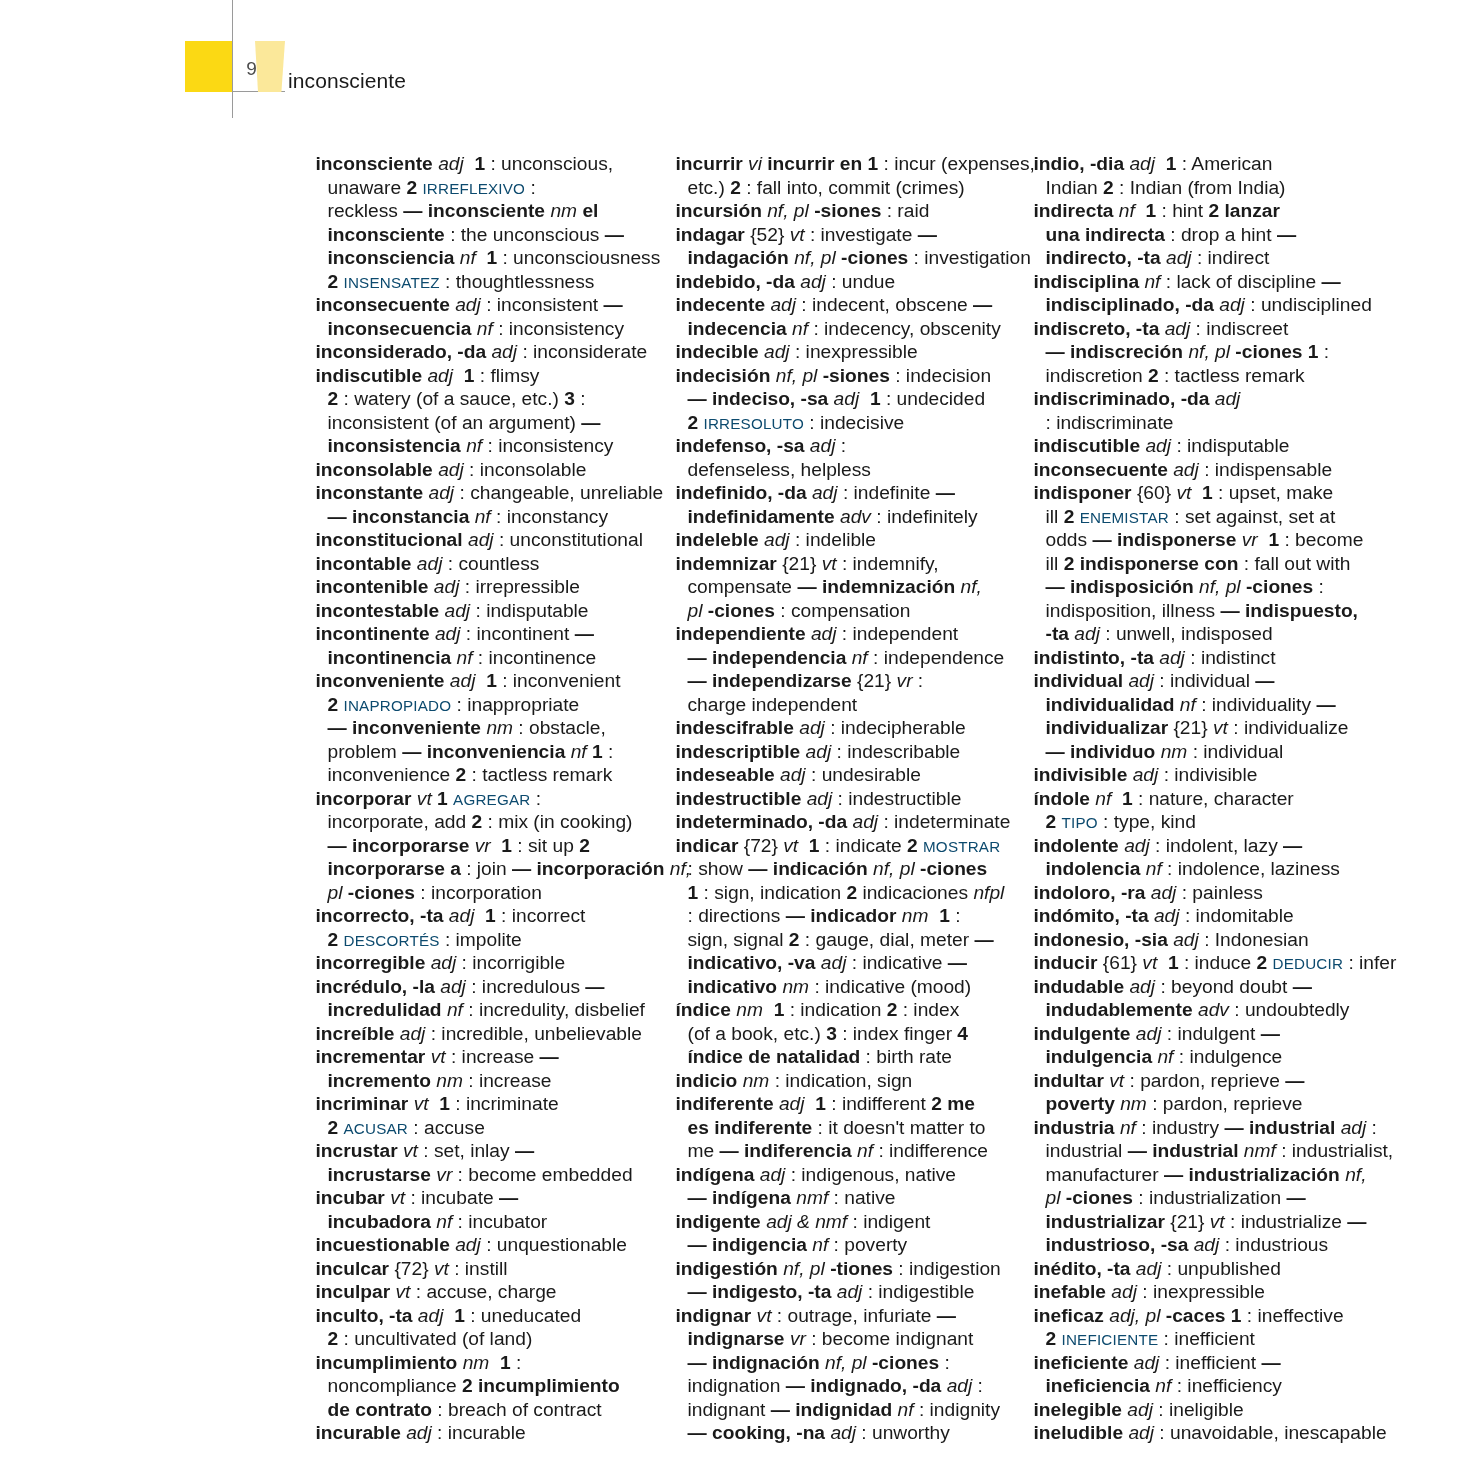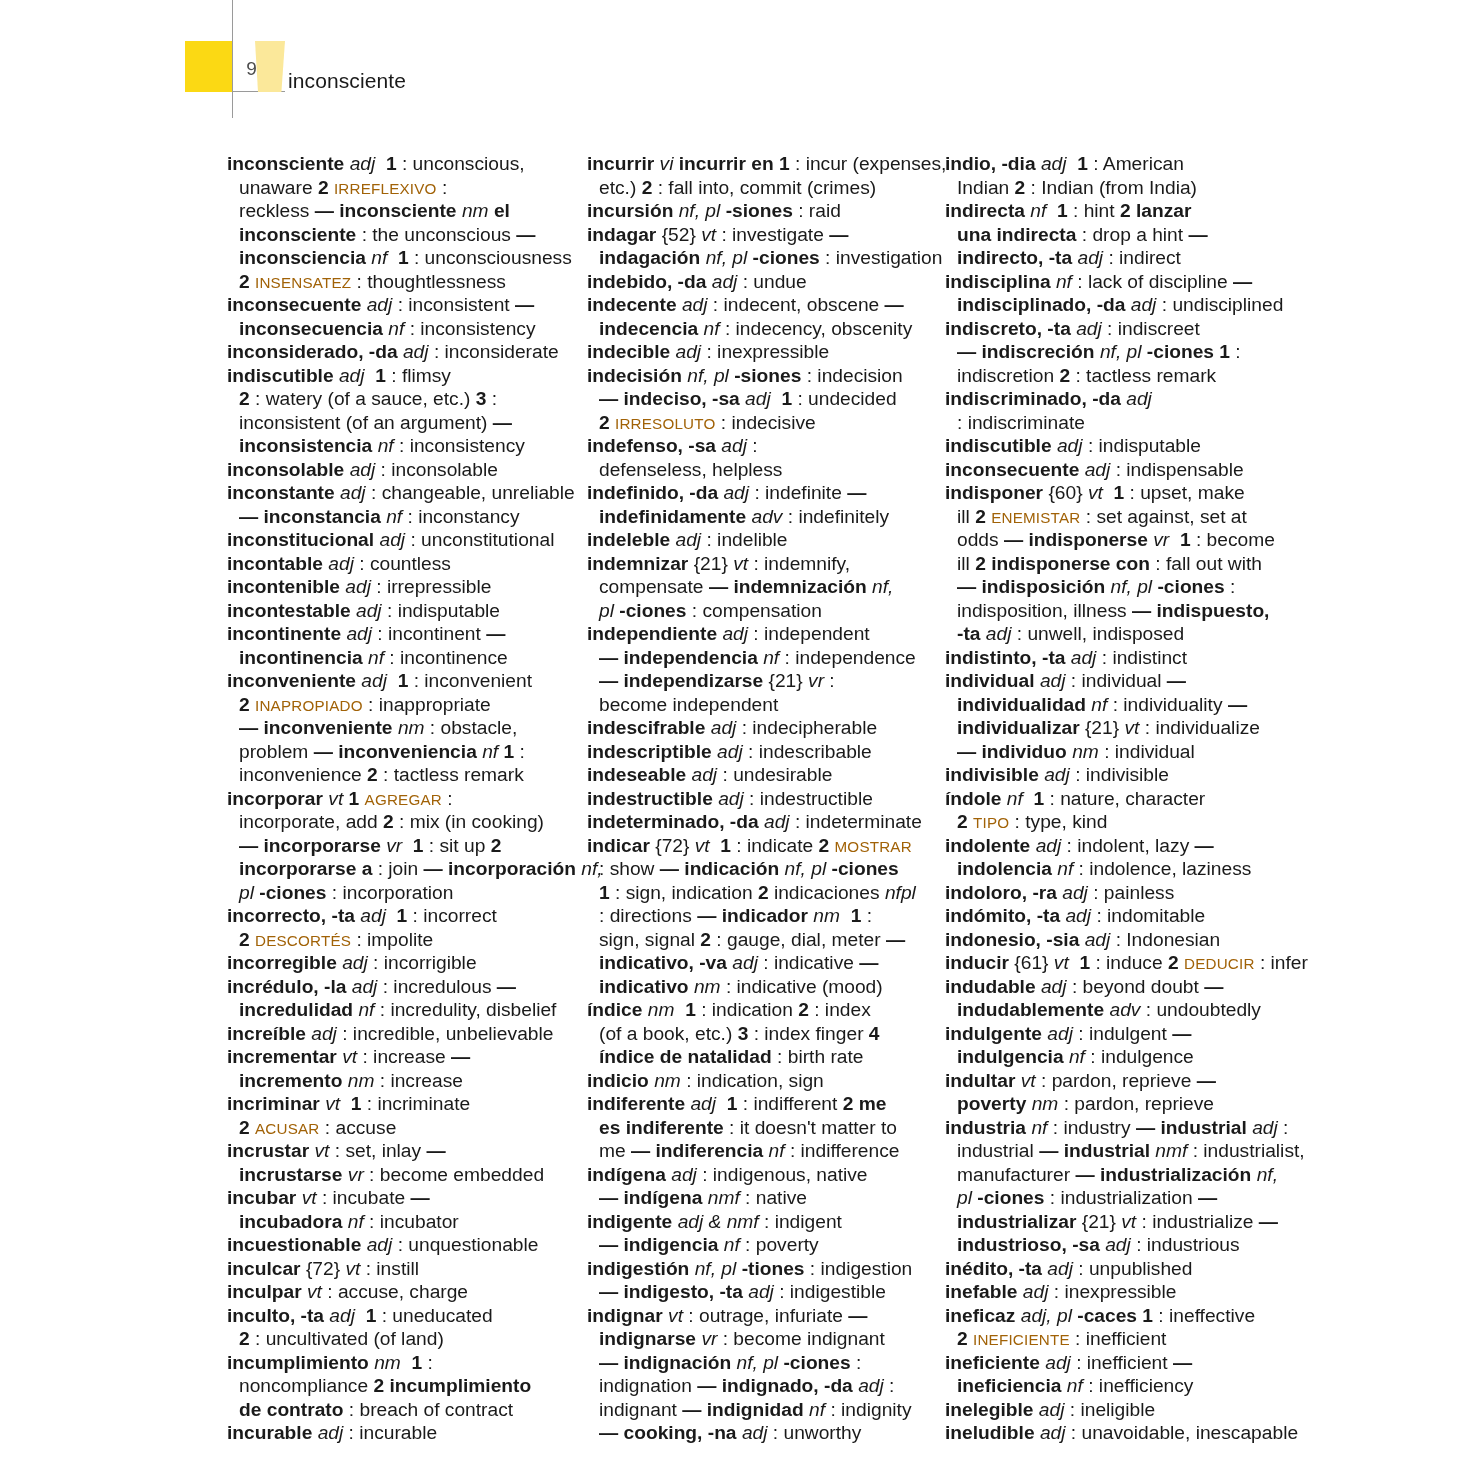--- a/index.html
+++ b/index.html
@@ -86,20 +86,21 @@
     letter-spacing: 0.1px;
   }
 
   
   .columns {
     position: absolute;
     left: 0;
     top: 152px;
     width: 1467px;
     display: flex;
+    justify-content: center;
   }
   .col {
     width: 360px;
     font-size: 19.2px;
     line-height: 23.5px;
   }
   .col-1 { margin-left: 227px; }
   .col-2 { margin-left: 0px; width: 358px; }
   .col-3 { margin-left: 0px; width: 345px; }
   .ln {
@@ -107,21 +108,21 @@
     display: block;
     height: 23.5px;
   }
   .ln.i1 { padding-left: 12px; }
 
   b  { font-weight: 700; }
   i  { font-style: italic; }
   .sc {
     font-size: 15.2px;
     letter-spacing: 0.2px;
-    color: #a16207;
+    color: #0c4a6e;
   }
 </style>
 </head>
 <body>
 
 <div class="page">
 
   <div class="header-zone">
     <div class="yellow-block" style="background: rgb(251, 217, 20);"></div>
     <div class="vert-rule" style="background: rgb(154, 154, 154);"></div>
@@ -206,21 +207,21 @@
         <span class="ln i1">defenseless, helpless</span>
         <span class="ln"><b>indefinido, -da</b> <i>adj</i> : indefinite <b>—</b></span>
         <span class="ln i1"><b>indefinidamente</b> <i>adv</i> : indefinitely</span>
         <span class="ln"><b>indeleble</b> <i>adj</i> : indelible</span>
         <span class="ln"><b>indemnizar</b> {21} <i>vt</i> : indemnify,</span>
         <span class="ln i1">compensate <b>— indemnización</b> <i>nf,</i></span>
         <span class="ln i1"><i>pl</i> <b>-ciones</b> : compensation</span>
         <span class="ln"><b>independiente</b> <i>adj</i> : independent</span>
         <span class="ln i1"><b>— independencia</b> <i>nf</i> : independence</span>
         <span class="ln i1"><b>— independizarse</b> {21} <i>vr</i> :</span>
-        <span class="ln i1">become independent</span>
+        <span class="ln i1">charge independent</span>
         <span class="ln"><b>indescifrable</b> <i>adj</i> : indecipherable</span>
         <span class="ln"><b>indescriptible</b> <i>adj</i> : indescribable</span>
         <span class="ln"><b>indeseable</b> <i>adj</i> : undesirable</span>
         <span class="ln"><b>indestructible</b> <i>adj</i> : indestructible</span>
         <span class="ln"><b>indeterminado, -da</b> <i>adj</i> : indeterminate</span>
         <span class="ln"><b>indicar</b> {72} <i>vt</i>  <b>1</b> : indicate <b>2</b> <span class="sc">MOSTRAR</span></span>
         <span class="ln i1">: show <b>— indicación</b> <i>nf, pl</i> <b>-ciones</b></span>
         <span class="ln i1"><b>1</b> : sign, indication <b>2</b> indicaciones <i>nfpl</i></span>
         <span class="ln i1">: directions <b>— indicador</b> <i>nm</i>  <b>1</b> :</span>
         <span class="ln i1">sign, signal <b>2</b> : gauge, dial, meter <b>—</b></span>

